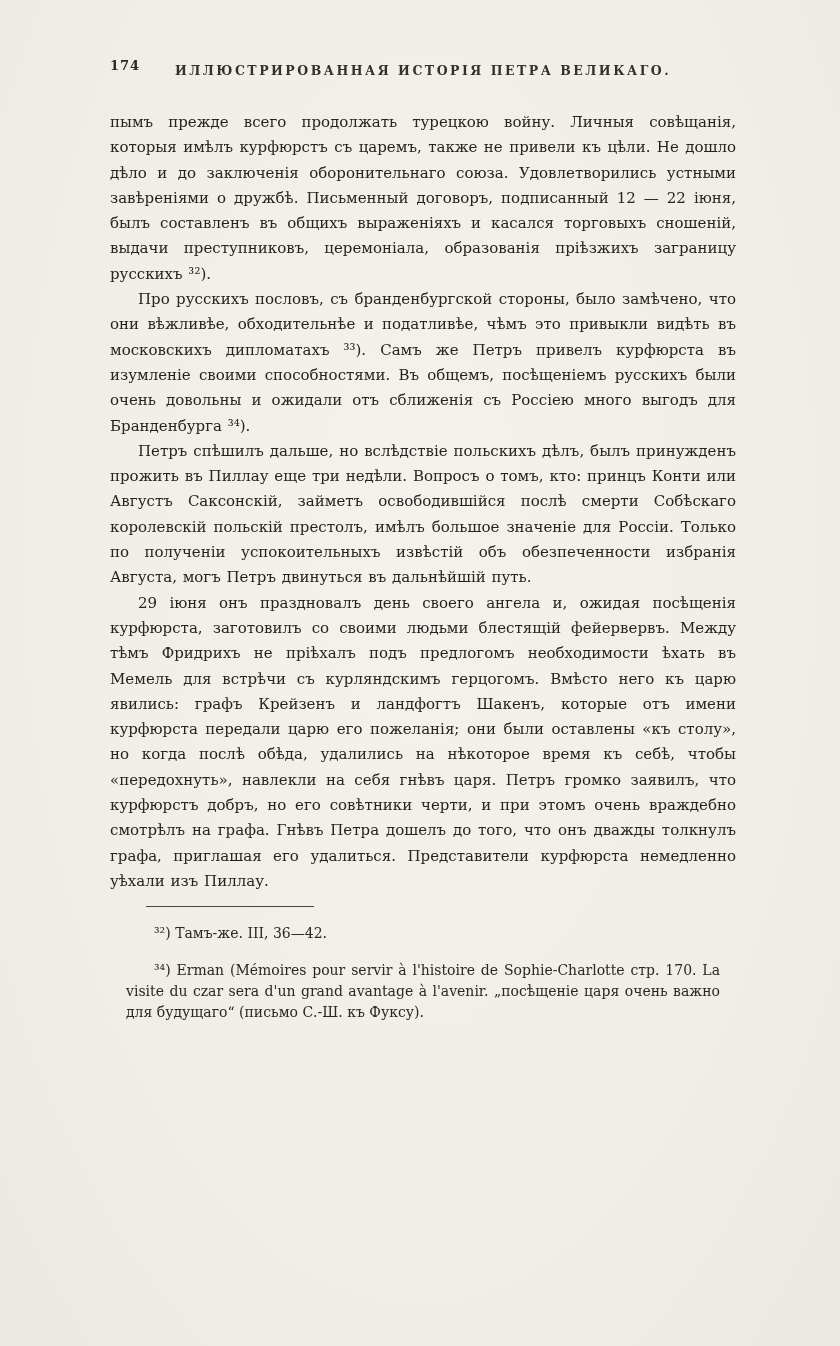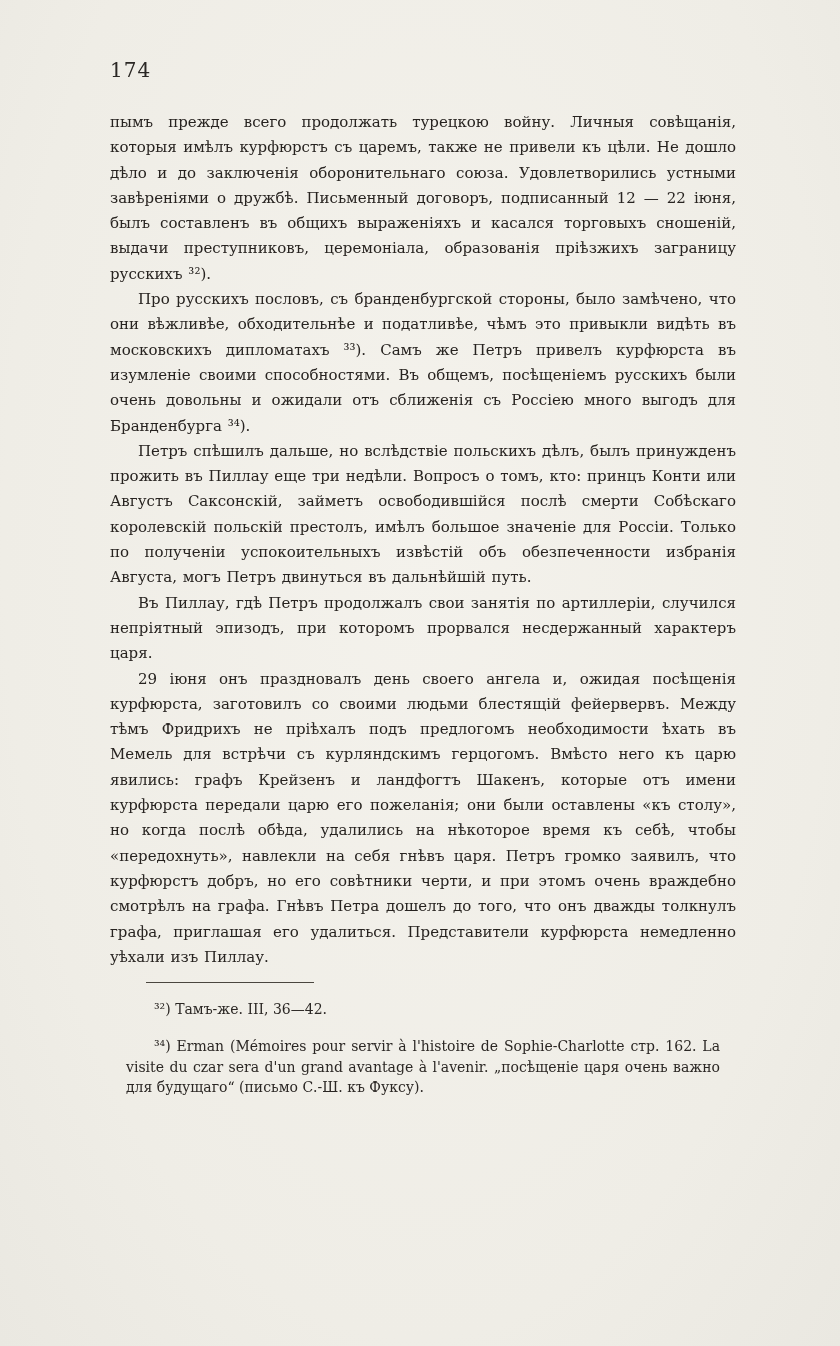--- a/index.html
+++ b/index.html
@@ -22,22 +22,22 @@
   }
   .header {
     position: relative;
     height: 26px;
     margin-bottom: 26px;
   }
   .page-number {
     position: absolute;
     left: 0;
     top: 0;
-    font-size: 20px;
-    font-weight: normal;
+    font-size: 13px;
+    font-weight: bold;
     letter-spacing: 1px;
     color: #2a2724;
   }
   .running-title {
     display: block;
     text-align: center;
     font-size: 12.5px;
     font-weight: bold;
     letter-spacing: 2.5px;
     padding-top: 5px;
@@ -72,30 +72,30 @@
     color: #2b2724;
   }
 </style>
 </head>
 <body>
 
 <div class="page">
 
   <div class="header">
     <span class="page-number">174</span>
+    <span class="running-title">ИЛЛЮСТРИРОВАННАЯ ИСТОРІЯ ПЕТРА ВЕЛИКАГО.</span>
   </div>
 
   <div class="body-text">
     <p class="no-indent">пымъ прежде всего продолжать турецкою войну. Личныя совѣщанія, которыя имѣлъ курфюрстъ съ царемъ, также не привели къ цѣли. Не дошло дѣло и до заключенія оборонительнаго союза. Удовлетворились устными завѣреніями о дружбѣ. Письменный договоръ, подписанный 12 — 22 іюня, былъ составленъ въ общихъ выраженіяхъ и касался торговыхъ сношеній, выдачи преступниковъ, церемоніала, образованія пріѣзжихъ заграницу русскихъ ³²).</p>
     <p>Про русскихъ пословъ, съ бранденбургской стороны, было замѣчено, что они вѣжливѣе, обходительнѣе и податливѣе, чѣмъ это привыкли видѣть въ московскихъ дипломатахъ ³³). Самъ же Петръ привелъ курфюрста въ изумленіе своими способностями. Въ общемъ, посѣщеніемъ русскихъ были очень довольны и ожидали отъ сближенія съ Россіею много выгодъ для Бранденбурга ³⁴).</p>
     <p>Петръ спѣшилъ дальше, но вслѣдствіе польскихъ дѣлъ, былъ принужденъ прожить въ Пиллау еще три недѣли. Вопросъ о томъ, кто: принцъ Конти или Августъ Саксонскій, займетъ освободившійся послѣ смерти Собѣскаго королевскій польскій престолъ, имѣлъ большое значеніе для Россіи. Только по полученіи успокоительныхъ извѣстій объ обезпеченности избранія Августа, могъ Петръ двинуться въ дальнѣйшій путь.</p>
-    <p>Въ Пиллау, гдѣ Петръ продолжалъ свои занятія по артиллеріи, случился непріятный эпизодъ, при которомъ прорвался несдержанный характеръ царя.</p>
     <p>29 іюня онъ праздновалъ день своего ангела и, ожидая посѣщенія курфюрста, заготовилъ со своими людьми блестящій фейервервъ. Между тѣмъ Фридрихъ не пріѣхалъ подъ предлогомъ необходимости ѣхать въ Мемель для встрѣчи съ курляндскимъ герцогомъ. Вмѣсто него къ царю явились: графъ Крейзенъ и ландфогтъ Шакенъ, которые отъ имени курфюрста передали царю его пожеланія; они были оставлены «къ столу», но когда послѣ обѣда, удалились на нѣкоторое время къ себѣ, чтобы «передохнуть», навлекли на себя гнѣвъ царя. Петръ громко заявилъ, что курфюрстъ добръ, но его совѣтники черти, и при этомъ очень враждебно смотрѣлъ на графа. Гнѣвъ Петра дошелъ до того, что онъ дважды толкнулъ графа, приглашая его удалиться. Представители курфюрста немедленно уѣхали изъ Пиллау.</p>
   </div>
 
   <hr class="footnote-rule">
 
   <div class="footnotes">
     <p>³²) Тамъ-же. III, 36—42.</p>
-    <p>³⁴) Erman (Mémoires pour servir à l'histoire de Sophie-Charlotte стр. 162. La visite du czar sera d'un grand avantage à l'avenir. „посѣщеніе царя очень важно для будущаго“ (письмо С.-Ш. къ Фуксу).</p>
+    <p>³⁴) Erman (Mémoires pour servir à l'histoire de Sophie-Charlotte стр. 170. La visite du czar sera d'un grand avantage à l'avenir. „посѣщеніе царя очень важно для будущаго“ (письмо С.-Ш. къ Фуксу).</p>
   </div>
 
 </div>
 
 </body></html>

